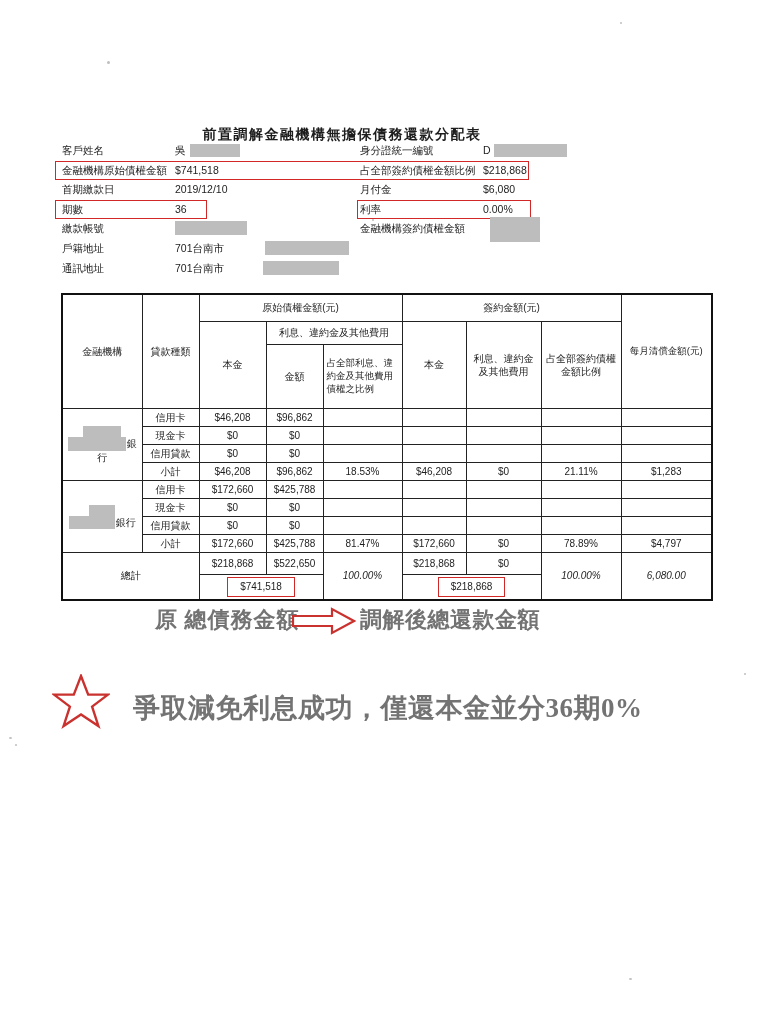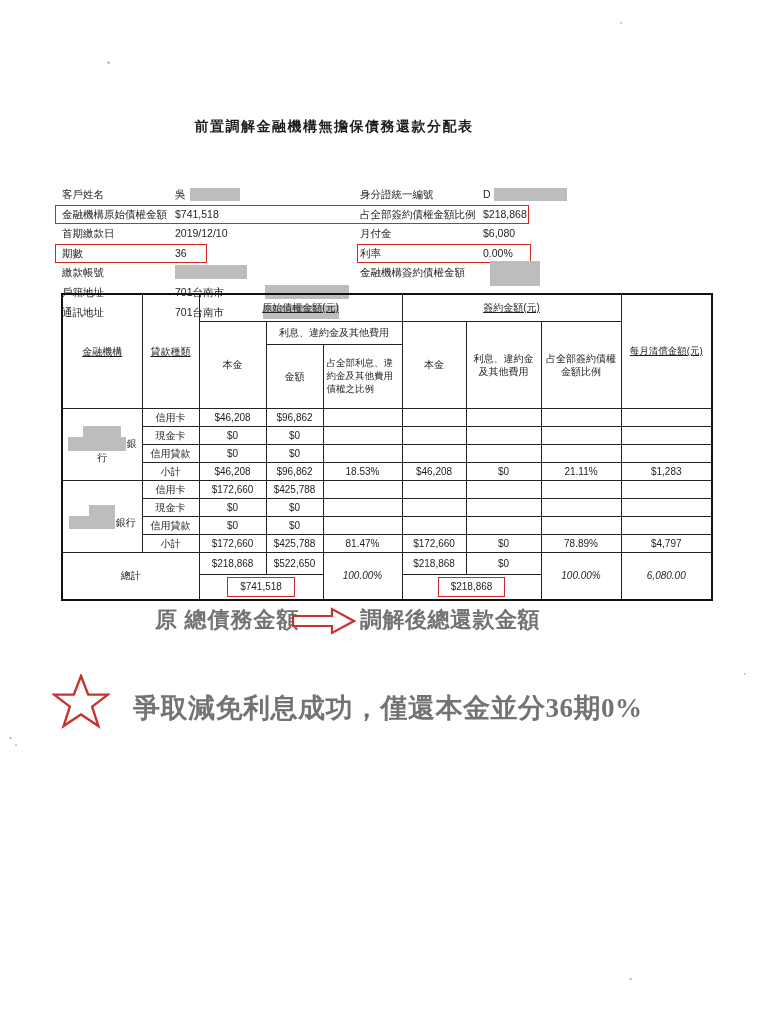--- a/index.html
+++ b/index.html
@@ -1,39 +1,39 @@
 <!DOCTYPE html>
 <html><head>
 <meta charset="utf-8">
 <style>
   html,body{margin:0;padding:0;background:#e8e8e8;}
   .page{position:relative;width:768px;height:1024px;background:#ffffff;overflow:hidden;
         font-family:"Liberation Sans","DejaVu Sans",sans-serif;color:#1d1d1d;}
   
   .title{position:absolute;top:110px;left:0;width:652px;text-align:center;
-         font-size:14px;font-weight:bold;letter-spacing:1.5px;margin:8px;}
-  
-  .info{position:absolute;top:141px;left:60px;width:655px;font-size:10.5px;margin-top:44px;}
+         font-size:14px;font-weight:bold;letter-spacing:1.5px;margin:16px;}
+  
+  .info{position:absolute;top:141px;left:60px;width:655px;font-size:10.5px;}
   .irow{position:relative;height:19.6px;}
   .lbl{position:absolute;left:2px;top:3px;white-space:nowrap;}
   .val{position:absolute;left:115px;top:3px;white-space:nowrap;}
   .rlbl{position:absolute;left:300px;top:3px;white-space:nowrap;}
   .rval{position:absolute;left:423px;top:3px;white-space:nowrap;}
   .redact{display:inline-block;background:#bdbdbd;vertical-align:middle;}
   .hl{position:absolute;border:1.6px solid #d22727;}
   .hl-full{left:-5px;top:0px;width:472px;height:17px;}
   .hl-periods{left:-5px;top:0px;width:150px;height:17px;}
   .hl-rate{left:297px;top:0px;width:172px;height:17px;}
   
   .dtable{position:absolute;top:293px;left:61px;border-collapse:collapse;table-layout:fixed;
           width:650px;font-size:10px;}
   .dtable th,.dtable td{border:1px solid #222;padding:0 3px;font-weight:normal;
           overflow:hidden;vertical-align:middle;line-height:1.35;}
   .dtable{border:2px solid #111;}
-  .h1 th{height:26px;text-align:center;text-decoration:underline;}
+  .h1 th{height:26px;text-align:center;}
   .h2 th{height:22px;text-align:center;}
   .h3 th{height:63px;}
   .longhead{text-align:left !important;font-size:9.5px;line-height:1.6;}
   .h-monthly{font-size:9.5px;}
   .drow td{height:17px;}
   .type{text-align:center;margin-left:37px;}
   .num{text-align:center;}
   .t1 td{height:21px;}
   .t2 td{height:24px;}
   .mid{text-align:center;font-style:italic;}

